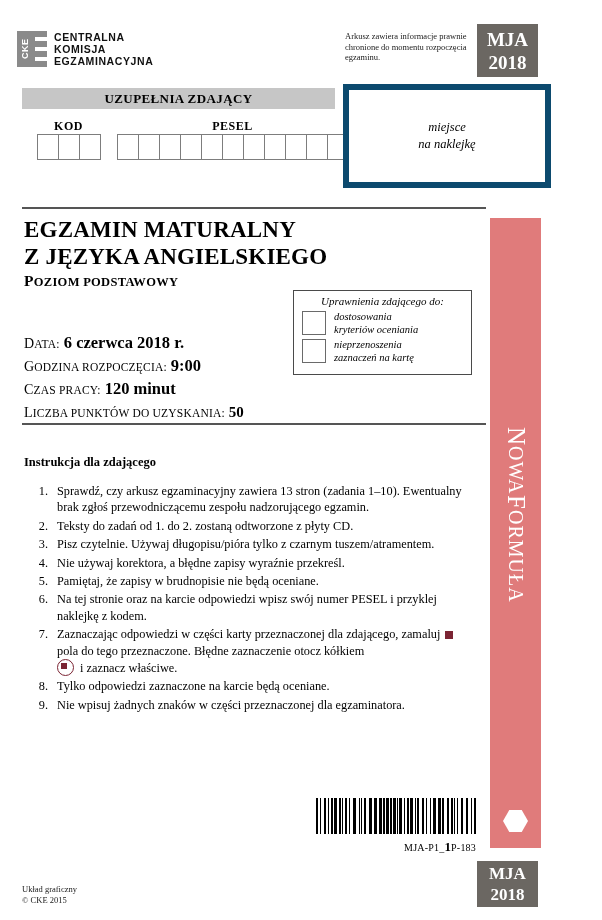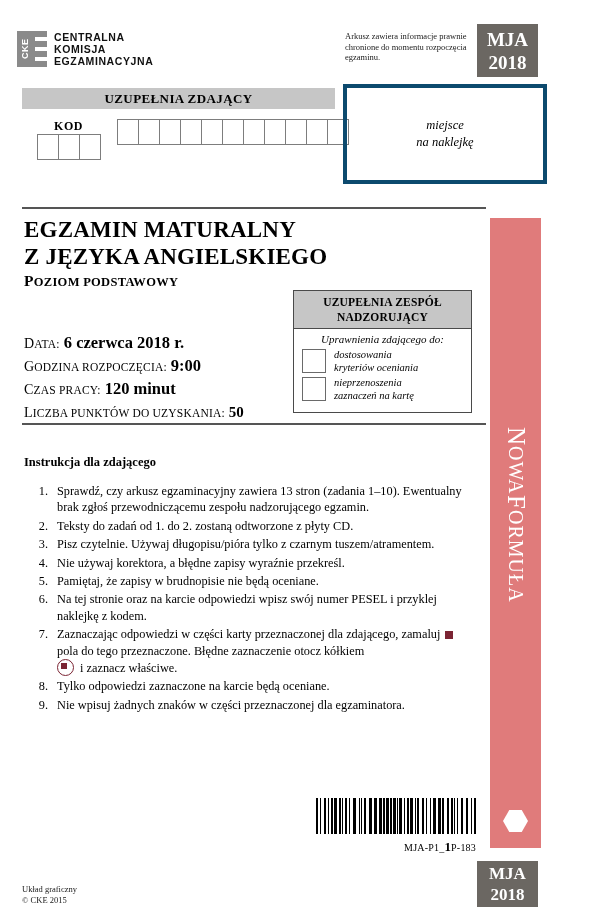--- a/index.html
+++ b/index.html
@@ -145,21 +145,21 @@
     background: #ffffff;
   }
 
   
   #sticker-box {
     position: absolute;
     left: 343px;
     top: 84px;
     width: 196px;
     height: 92px;
-    border: 4px solid #0c4a6e;
+    border: 6px solid #0c4a6e;
     display: flex;
     align-items: center;
     justify-content: center;
     text-align: center;
     font-style: italic;
     font-size: 12.5px;
     line-height: 17px;
   }
 
   
@@ -422,20 +422,21 @@
   <div id="kod-group">
     <div class="field-label">KOD</div>
     <div class="boxrow" id="kod-boxes">
         <span class="cell"></span>
         <span class="cell"></span>
         <span class="cell"></span>
       </div>
   </div>
 
   <div id="pesel-group">
+    <div class="field-label">PESEL</div>
     <div class="boxrow" id="pesel-boxes">
         <span class="cell"></span>
         <span class="cell"></span>
         <span class="cell"></span>
         <span class="cell"></span>
         <span class="cell"></span>
         <span class="cell"></span>
         <span class="cell"></span>
         <span class="cell"></span>
         <span class="cell"></span>
@@ -473,24 +474,20 @@
       <span class="meta-key"><span class="kcap">C</span><span>ZAS PRACY:</span></span>
       <span class="meta-val">120 minut</span>
     </div>
     <div class="meta-line">
       <span class="meta-key"><span class="kcap">L</span><span>ICZBA PUNKTÓW DO UZYSKANIA:</span></span>
       <span class="meta-val small">50</span>
     </div>
   </div>
 
   <div id="supervisor-box">
-    <div id="supervisor-head">
-      <div>UZUPEŁNIA ZESPÓŁ</div>
-      <div>NADZORUJĄCY</div>
-    </div>
     <div id="supervisor-body">
       <div id="supervisor-sub">Uprawnienia zdającego do:</div>
       <div class="perm-row">
         <span class="perm-box"></span>
         <span class="perm-text">
           <span>dostosowania</span><br>
           <span>kryteriów oceniania</span>
         </span>
       </div>
       <div class="perm-row">

